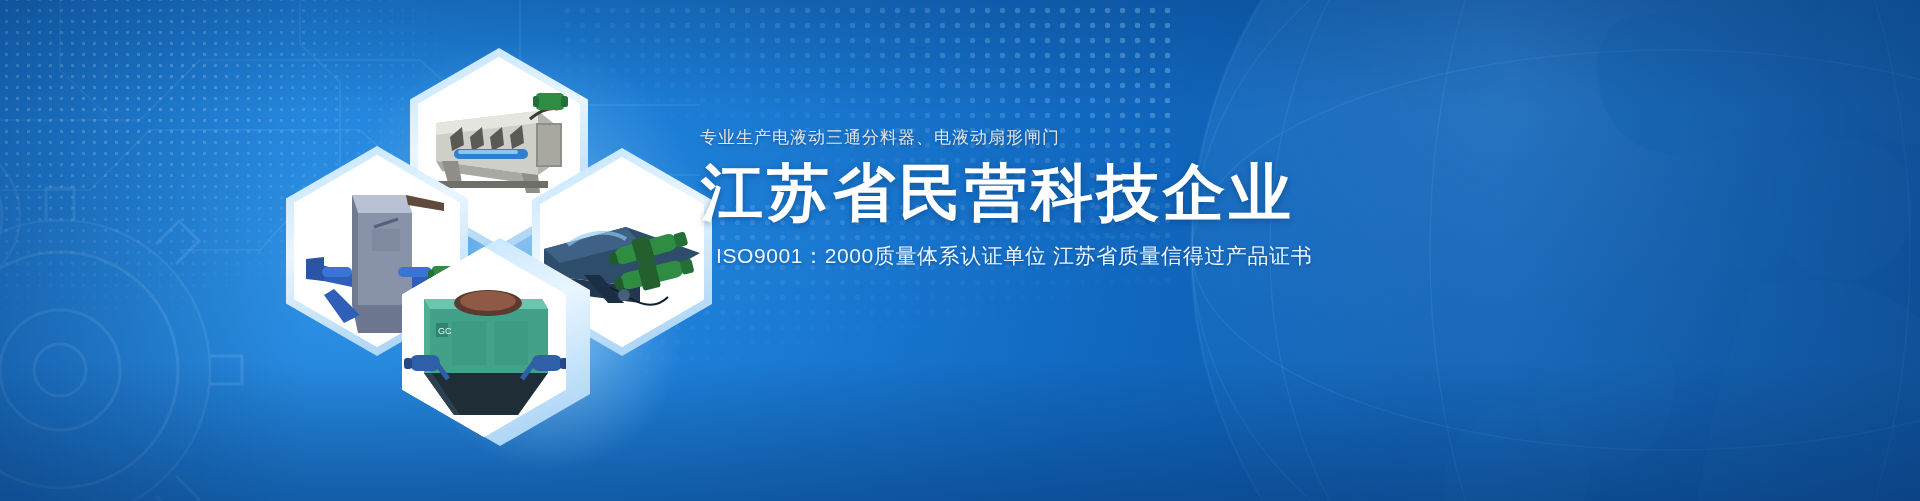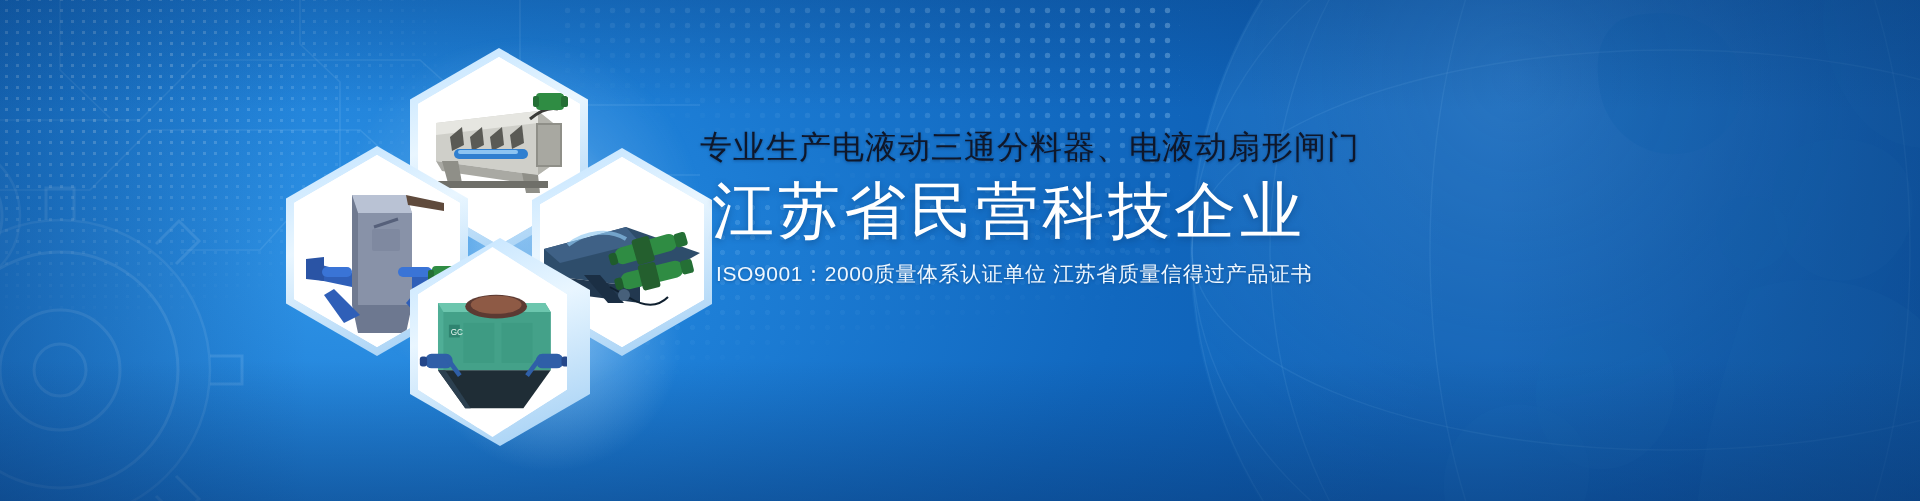--- a/index.html
+++ b/index.html
@@ -108,34 +108,34 @@
 
   
   .copy {
     position: absolute;
     left: 700px;
     top: 128px;
     width: 1040px;
     color: #ffffff;
   }
   .tagline {
-    font-size: 32px;
+    font-size: 17px;
     letter-spacing: 1px;
-    color: #0f172a;
+    color: #e5e5e5;
     line-height: 1.2;
     margin: 0 0 12px 0;
     text-shadow: 0 1px 3px rgba(4,44,92,0.45);
     white-space: nowrap;
   }
   .headline {
     font-size: 62px;
-    font-weight: 400;
+    font-weight: 700;
     letter-spacing: 4px;
     line-height: 1.08;
-    margin: 0 0 14px 12px;
+    margin: 0 0 14px 1px;
     color: #ffffff;
     text-shadow: 0 2px 7px rgba(4,44,92,0.40);
     white-space: nowrap;
   }
   .certline {
     font-size: 21px;
     letter-spacing: .6px;
     color: #eef7ff;
     line-height: 1.2;
     margin: 16px;
@@ -315,21 +315,21 @@
             </g>
             <path d="M70,130 L88,140" stroke="#10202f" stroke-width="2"></path>
             <path d="M88,140 C104,150 118,150 128,140" stroke="#10202f" stroke-width="2" fill="none"></path>
             <circle cx="84" cy="138" r="6" fill="#47607a"></circle>
           </g>
         </svg>
       </div>
     </div>
 
     <div class="hex hex-ring" style="left:124px; top:190px; width:180px; height:208px;"></div>
-    <div class="hex hex-photo" style="left:132px; top:199px; width:149px; height:190px;">
+    <div class="hex hex-photo" style="left:116px; top:199px; width:164px; height:190px;">
       <div class="hex-inner">
         <svg viewBox="0 0 164 190" aria-hidden="true">
           <rect width="164" height="190" fill="#ffffff"></rect>
           <g>
             <path d="M22,52 L140,52 L146,62 L146,126 L22,126 Z" fill="#4fae96"></path>
             <path d="M22,52 L140,52 L146,62 L28,62 Z" fill="#6cc6ae"></path>
             <path d="M28,62 L146,62 L146,126 L28,126 Z" fill="#44a189"></path>
             <ellipse cx="86" cy="56" rx="34" ry="13" fill="#5c3a32"></ellipse>
             <ellipse cx="86" cy="54" rx="28" ry="10" fill="#8e5a45"></ellipse>
             <rect x="50" y="74" width="34" height="44" fill="#3e9b83"></rect>

